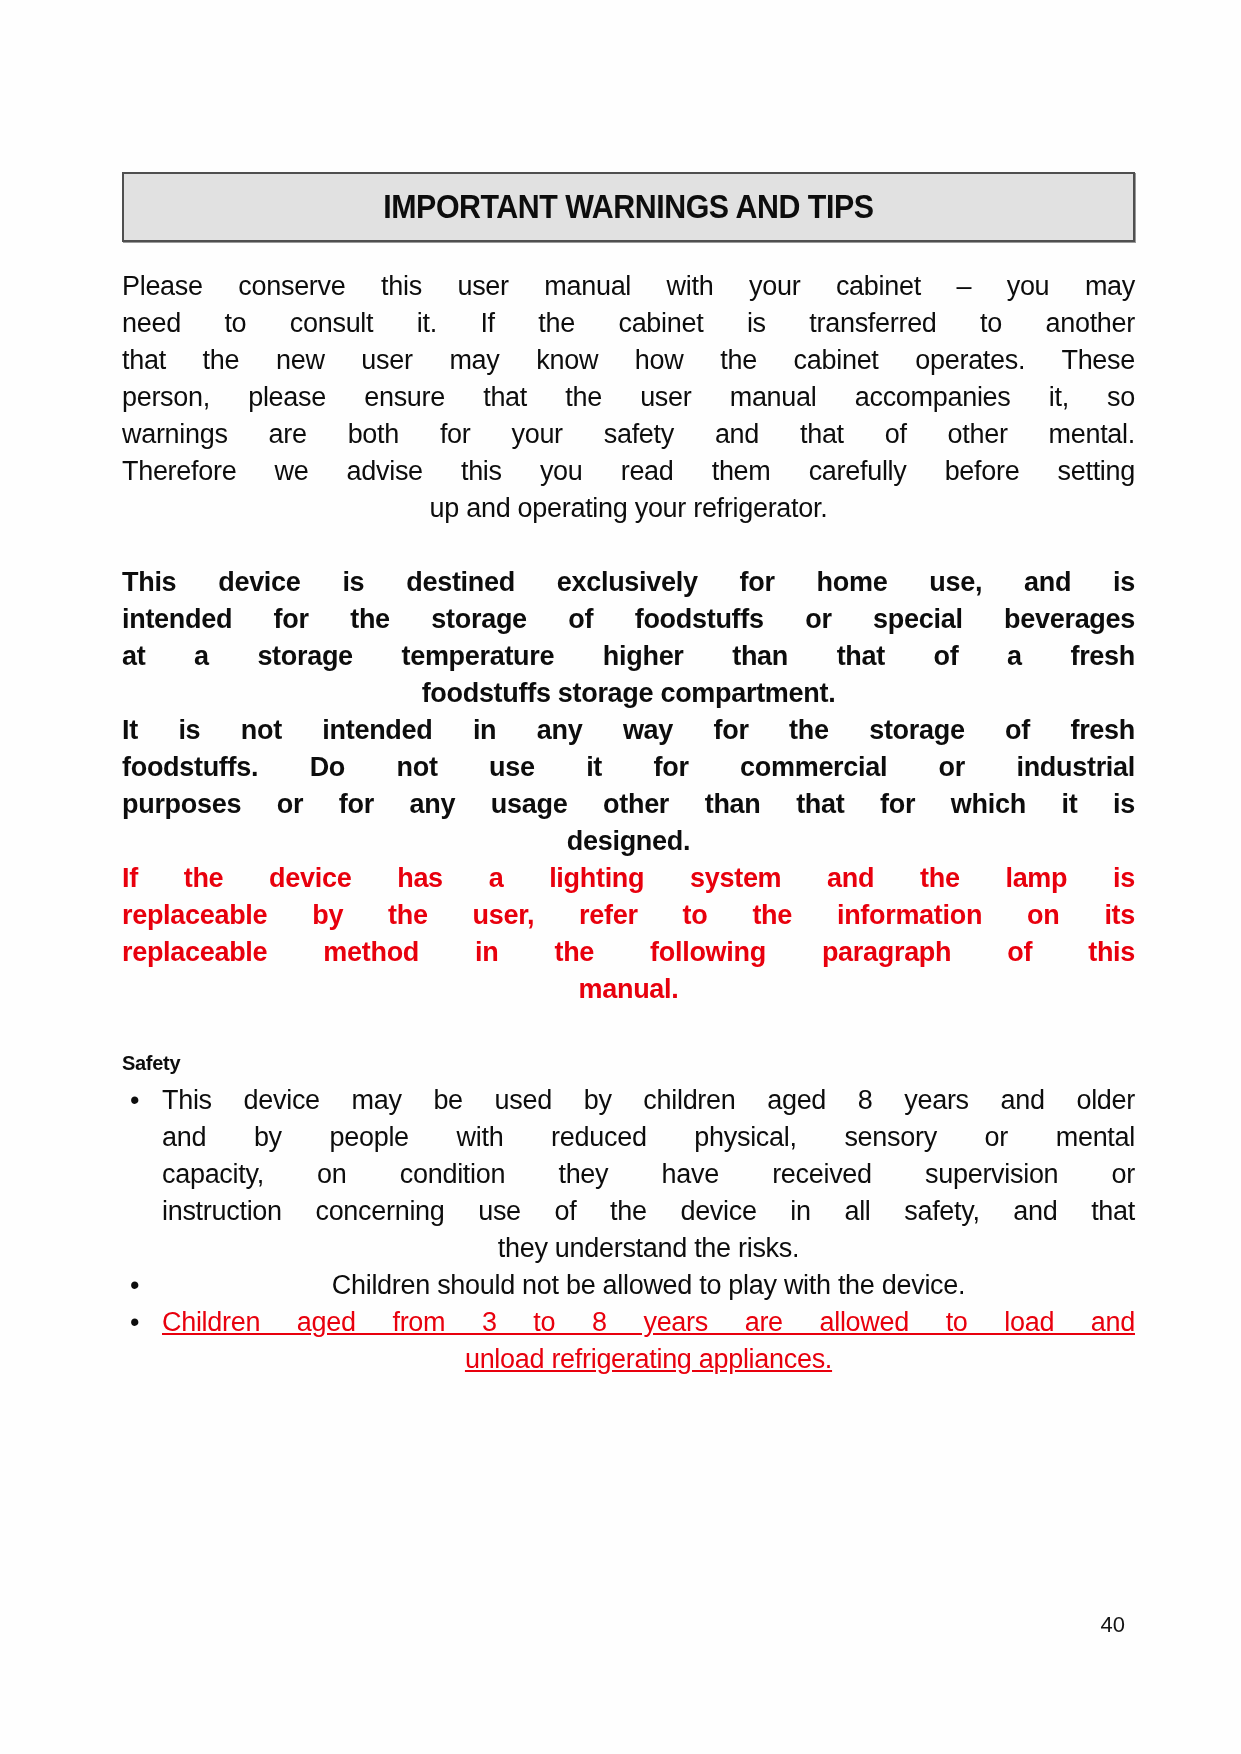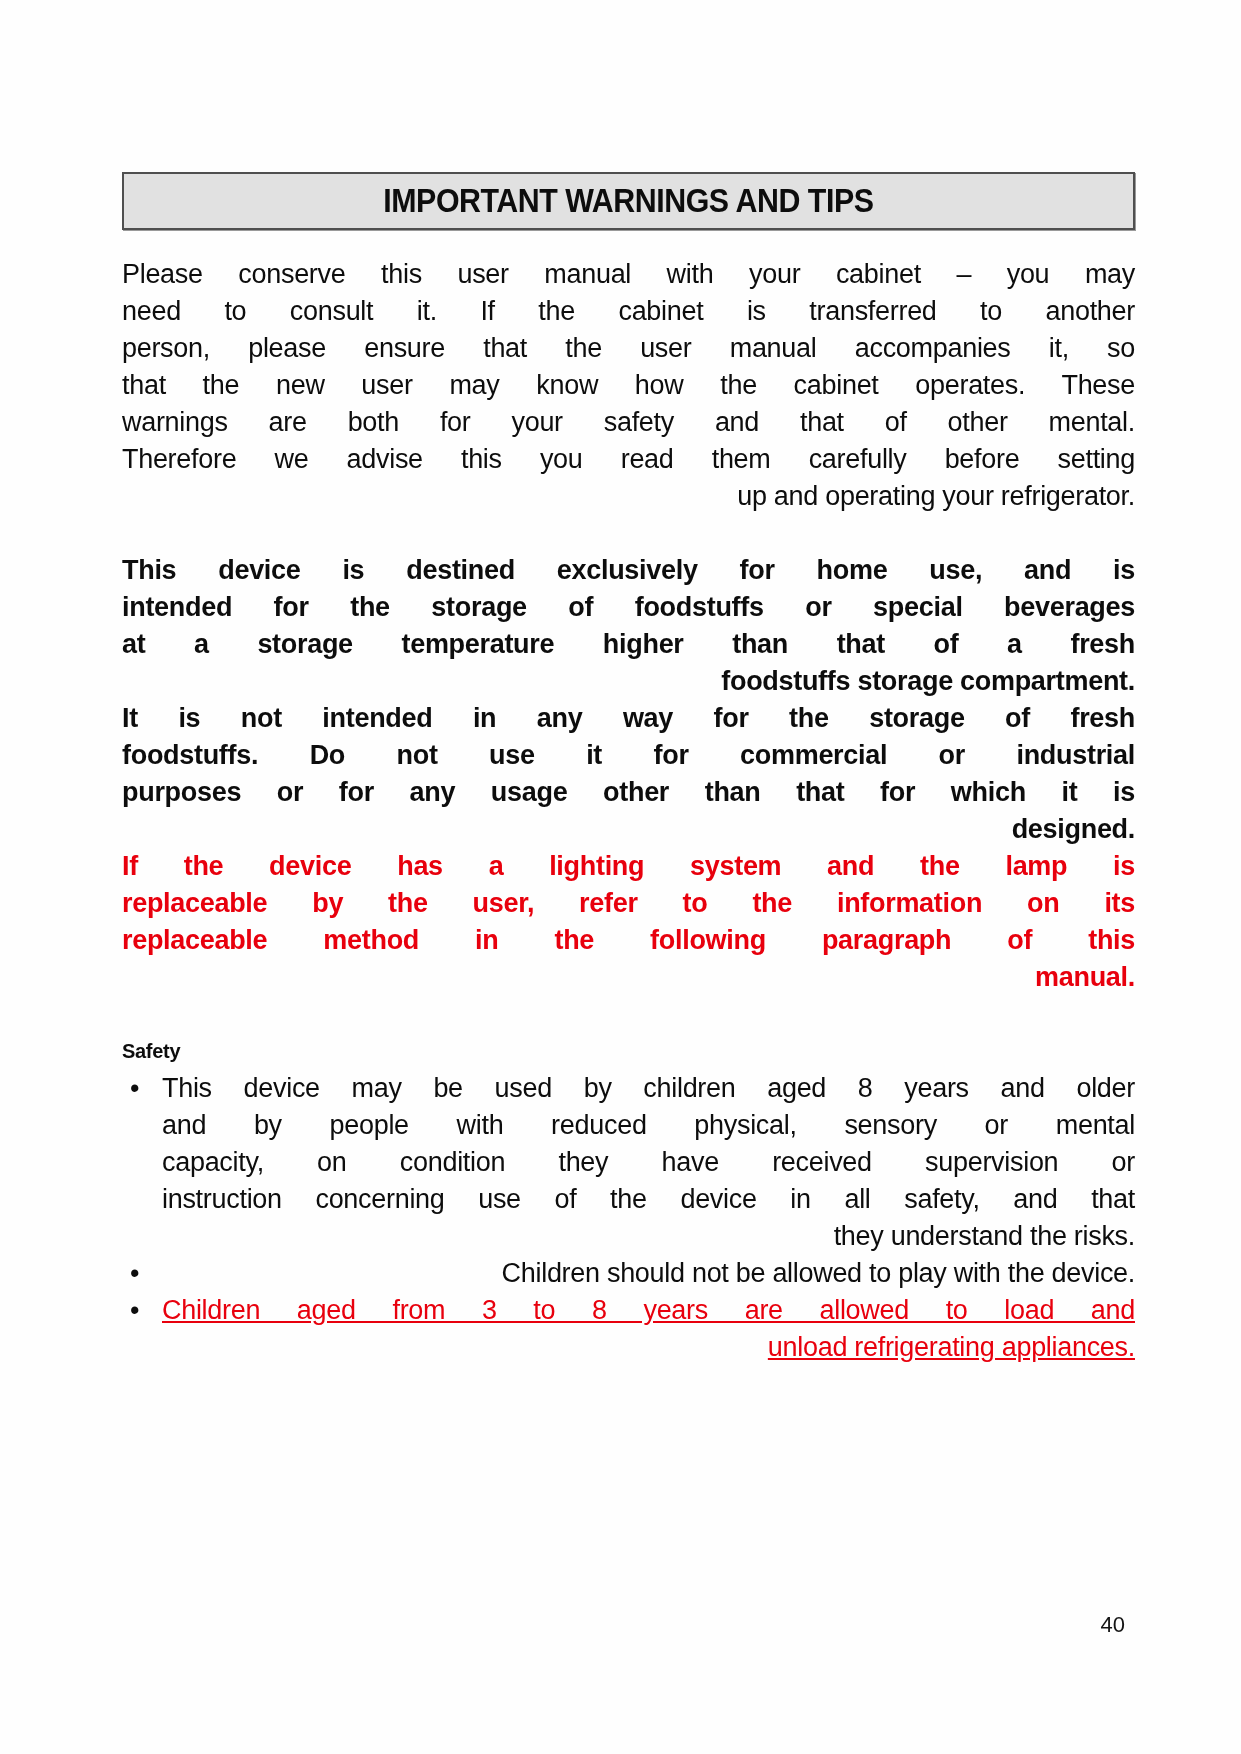--- a/index.html
+++ b/index.html
@@ -22,39 +22,39 @@
     overflow: hidden;
   }
   .content {
     position: absolute;
     left: 122px;
     top: 172px;
     width: 1013px;
   }
   .header-box {
     width: 100%;
-    height: 58px;
+    height: 70px;
     background: var(--header_bg);
     border: 2px solid var(--header_border);
     box-shadow: 1px 1px 0 #9a9a9a;
     display: flex;
     align-items: center;
     justify-content: center;
     margin-bottom: 26px;
   }
   .header-box .title {
     font-size: 33px;
     font-weight: bold;
     letter-spacing: -0.5px;
     transform: scaleX(0.92);
     white-space: nowrap;
   }
   .body-text { font-size: 27px; line-height: 37px; letter-spacing: -0.3px; }
   .para { width: 100%; }
-  .line { text-align: right; }
+  .line { text-align: center; }
   .line.just { text-align: justify; text-align-last: justify; }
   .bold { font-weight: bold; }
   .bold-red { font-weight: bold; color: var(--red); }
   .red { color: var(--red); text-decoration: underline; }
   .spacer { height: 37px; }
   .heading { font-weight: bold; font-size: 20px; line-height: 37px; }
   .bullet { position: relative; padding-left: 40px; }
   .bullet .dot {
     position: absolute;
     left: 8px;
@@ -76,22 +76,22 @@
 
 <div class="page">
   <div class="content">
     <div class="header-box">
       <div class="title">IMPORTANT WARNINGS AND TIPS</div>
     </div>
     <div class="body-text">
         <div class="para normal">
           <div class="line just">Please conserve this user manual with your cabinet – you may</div>
           <div class="line just">need to consult it. If the cabinet is transferred to another</div>
+          <div class="line just">that the new user may know how the cabinet operates. These</div>
           <div class="line just">person, please ensure that the user manual accompanies it, so</div>
-          <div class="line just">that the new user may know how the cabinet operates. These</div>
           <div class="line just">warnings are both for your safety and that of other mental.</div>
           <div class="line just">Therefore we advise this you read them carefully before setting</div>
           <div class="line">up and operating your refrigerator.</div>
         </div>
         <div class="spacer"></div>
         <div class="para bold">
           <div class="line just">This device is destined exclusively for home use, and is</div>
           <div class="line just">intended for the storage of foodstuffs or special beverages</div>
           <div class="line just">at a storage temperature higher than that of a fresh</div>
           <div class="line">foodstuffs storage compartment.</div>

